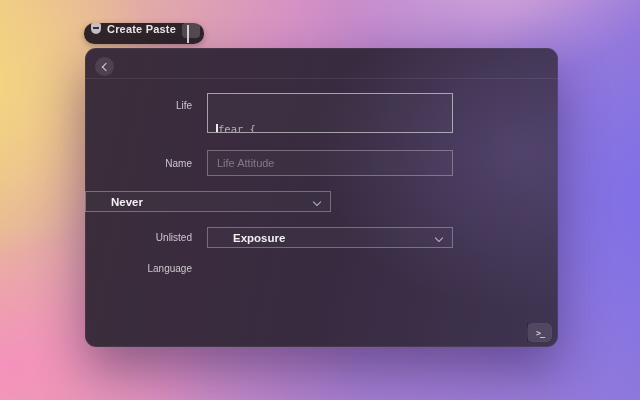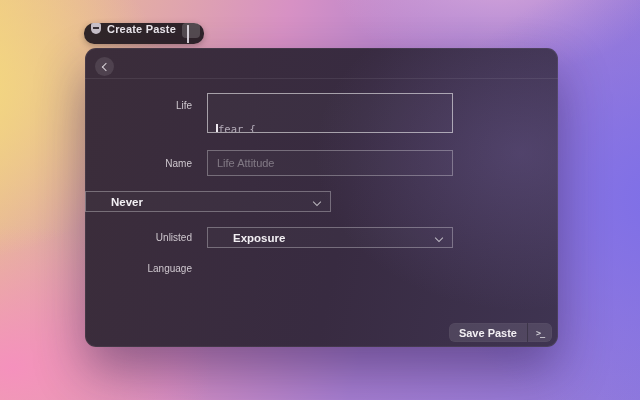--- a/index.html
+++ b/index.html
@@ -156,18 +156,17 @@
       </div>
     </div>
 
     <div class="row">
       <div class="row-label">Language</div>
     </div>
 
   </div>
 
   <div class="save-btn">
-    <span class="save-label">Save Paste</span>
     <span class="save-divider"></span>
     <span class="save-shortcut">&gt;_</span>
   </div>
 
 </div>
 
 </body></html>

